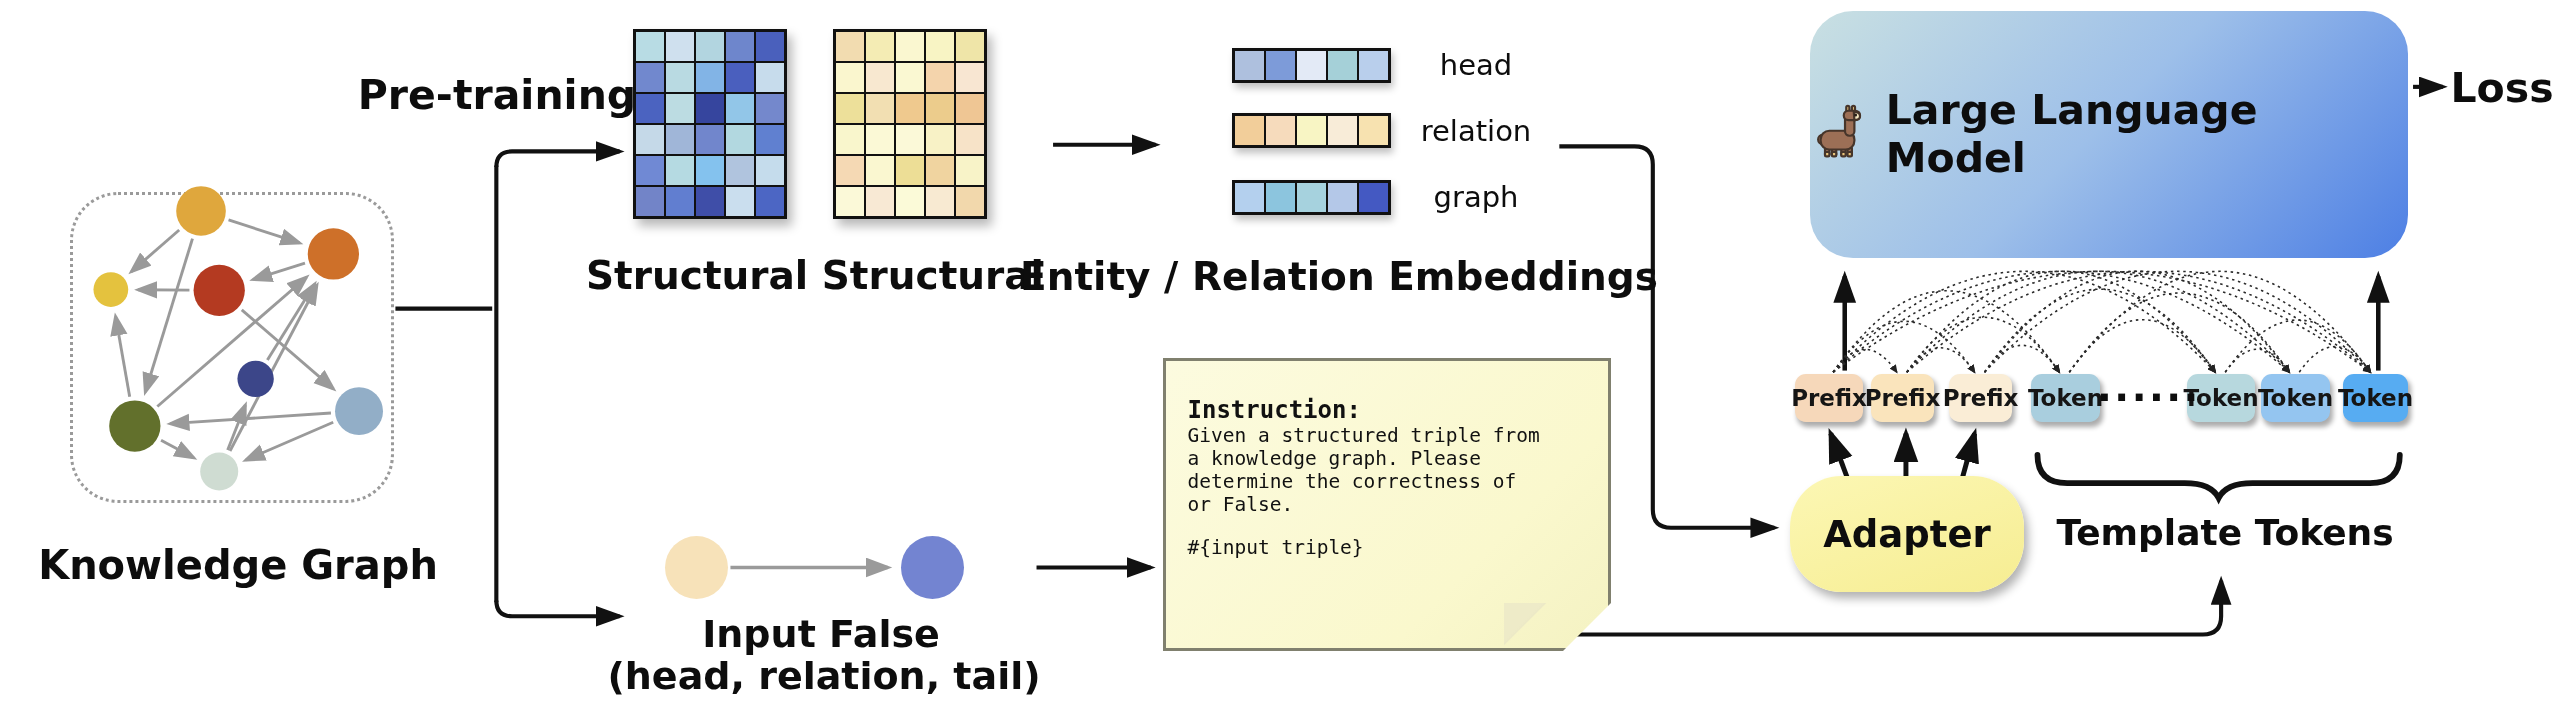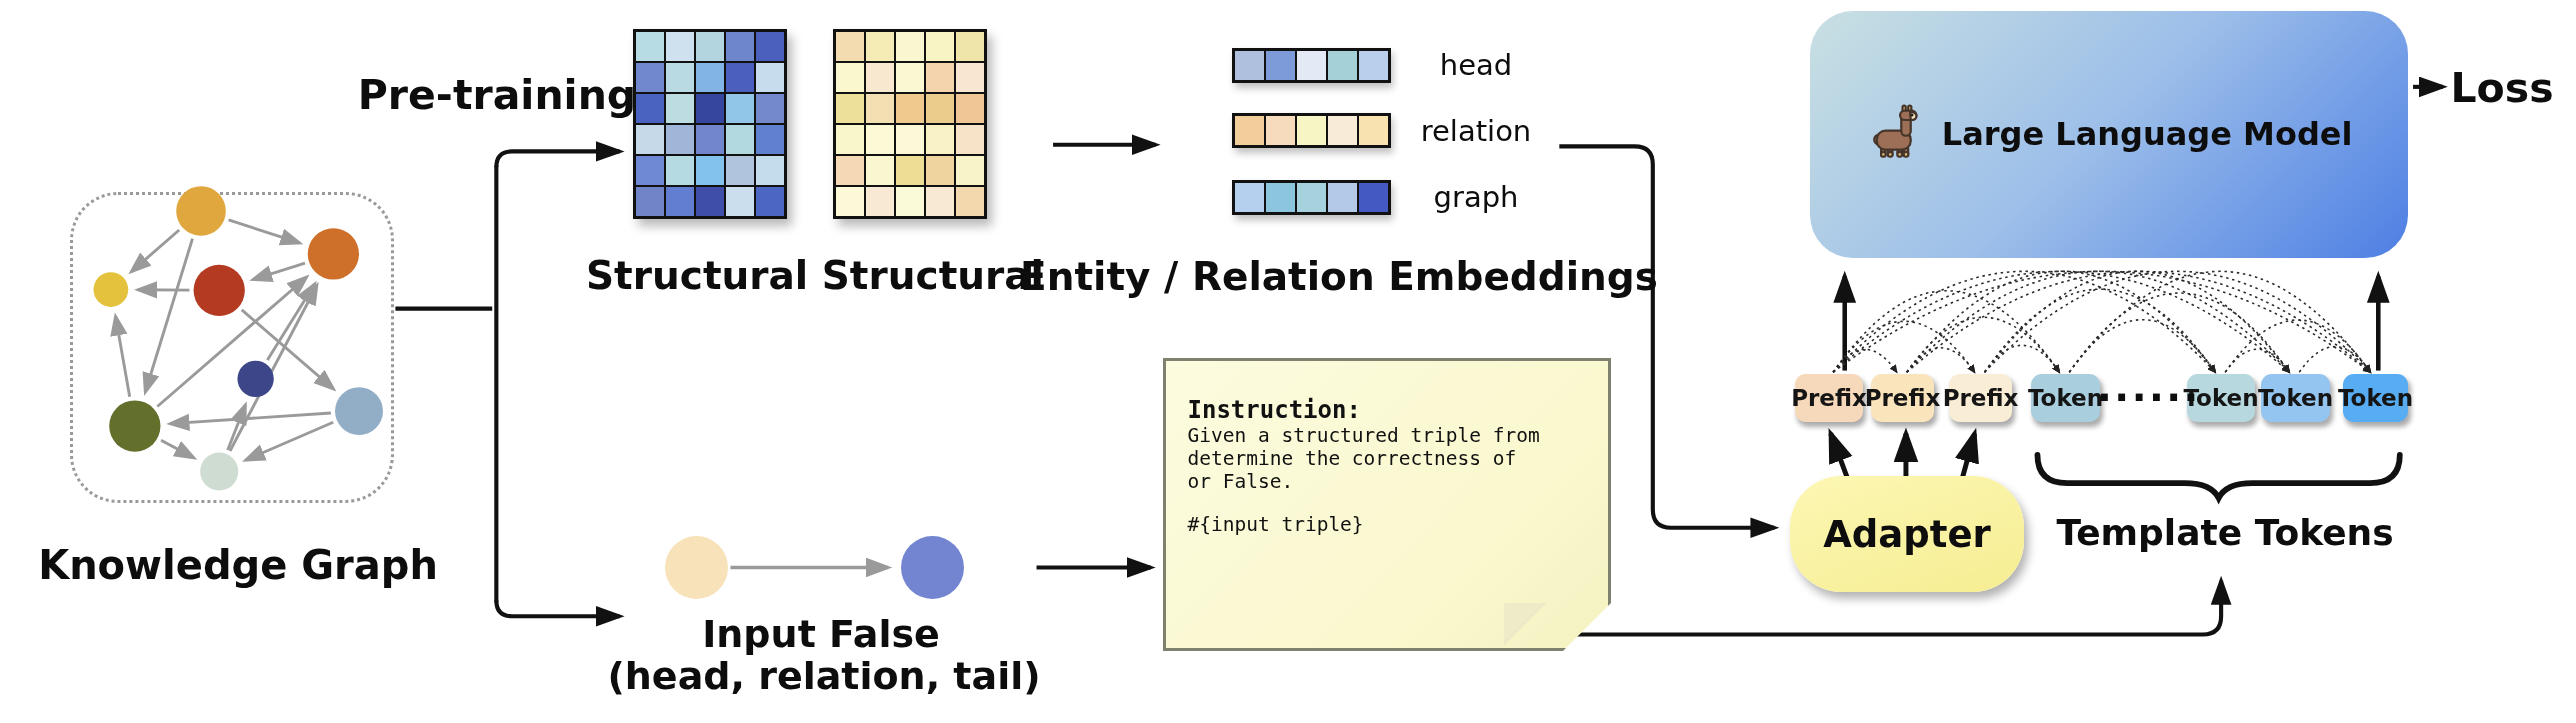--- a/index.html
+++ b/index.html
@@ -17,21 +17,21 @@
         box-shadow:5px 6.6px 10px rgba(0,0,0,.28);}
   .grid .cell{border:1.3px solid #111;}
   
   .embrow{position:absolute;display:grid;grid-auto-flow:column;border:2.1px solid #111;
           box-shadow:3.3px 5px 7.4px rgba(0,0,0,.25);}
   .embrow .cell{border:1.2px solid #111;}
   
   #llm-box{position:absolute;left:1810px;top:10.8px;width:598px;height:247px;border-radius:43px;
            background:linear-gradient(135deg,#c9e0e2 0%,#9dbfe9 48%,#4d7fe4 100%);
            display:flex;align-items:center;justify-content:center;gap:13.2px;}
-  #llm-box .title{font-size:32px;font-weight:600;color:#0d0d0d;}
+  #llm-box .title{font-size:41px;font-weight:600;color:#0d0d0d;}
   
   #adapter{position:absolute;left:1790px;top:476px;width:234px;height:116px;border-radius:51px;
            background:linear-gradient(160deg,#fcf7b4,#f6ed92);
            box-shadow:4.1px 6.6px 10px rgba(0,0,0,.3);
            display:flex;align-items:center;justify-content:center;}
   #adapter .title{font-size:37px;font-weight:600;color:#0d0d0d;}
   
   .token{position:absolute;top:374px;height:48px;border-radius:10.8px;display:flex;align-items:center;
          justify-content:center;font-size:23px;font-weight:600;color:#151515;
          box-shadow:2.5px 4.1px 5.8px rgba(0,0,0,.33);}
@@ -241,20 +241,21 @@
       <div class="cell" style="width: 29px; height: 29px; background: rgb(68, 89, 194);"></div>
     </div>
 
   <div class="node-circle" id="triple-head" style="left: 665px; top: 536px; width: 63px; height: 63px; background: rgb(247, 226, 185);"></div>
   <div class="node-circle" id="triple-tail" style="left: 901px; top: 536px; width: 63px; height: 63px; background: rgb(115, 132, 209);"></div>
 
   <div id="note">
     <div class="hdr">Instruction:</div>
     <div id="note-body">
         <div class="bodyline">Given a structured triple from</div>
+        <div class="bodyline">a knowledge graph. Please</div>
         <div class="bodyline">determine the correctness of</div>
         <div class="bodyline">or False.</div>
       </div>
     <div class="spacer"></div>
     <div class="bodyline">#{input triple}</div>
   </div>
   <div id="note-fold">
       <div class="flap"></div>
     </div>
 

